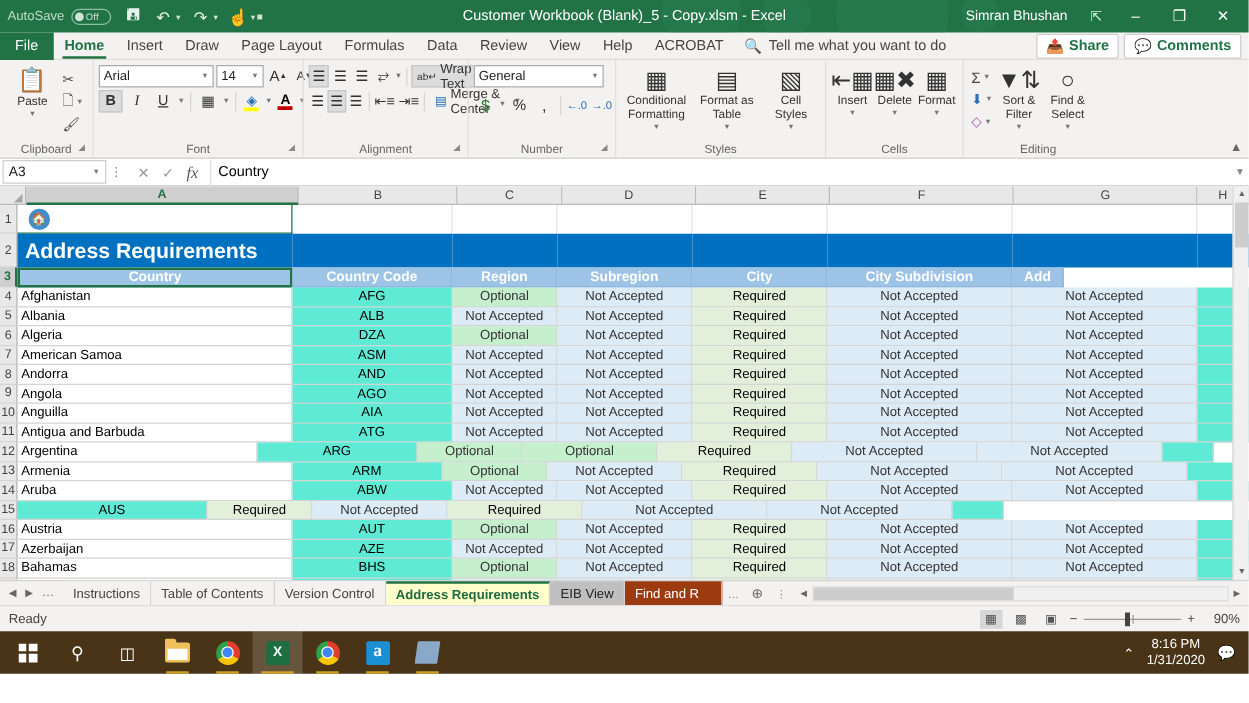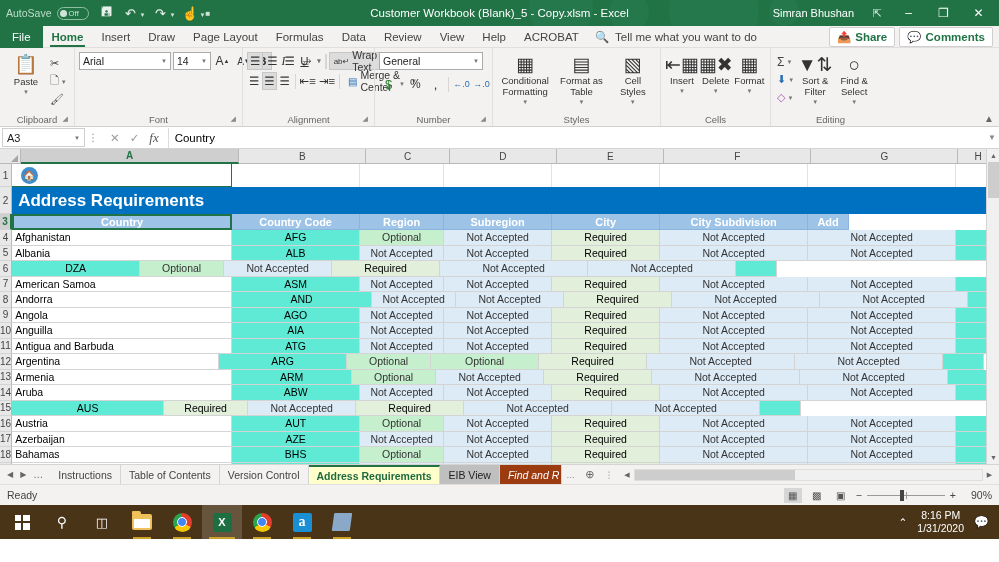--- a/index.html
+++ b/index.html
@@ -409,21 +409,21 @@
             </div>
         </div>
       </div>
       <div class="rgroup-label">
         <span>Clipboard</span>
         <span class="dlg">◢</span>
       </div>
     </div>
 
     <div class="rgroup" style="width:168px;">
-      <div class="rgroup-body" style="flex-direction:row;">
+      <div class="rgroup-body" style="flex-direction:column;">
         <div class="fontrow">
           <div class="combo" style="width:92px;">
             <span class="cv">Arial</span>
             <span class="cr">▼</span>
           </div>
           <div class="combo" style="width:38px;">
             <span class="cv">14</span>
             <span class="cr">▼</span>
           </div>
           <div class="ftool" style="font-size:12px;">A<sup style="font-size:6px;">▲</sup></div>
@@ -712,41 +712,42 @@
               <div class="gc" style="width: 220px;">Albania</div>
               <div class="gc ctr v-blank-g" style="width: 128px;">ALB</div>
               <div class="gc ctr v-na" style="width: 84px;">Not Accepted</div>
               <div class="gc ctr v-na" style="width: 108px;">Not Accepted</div>
               <div class="gc ctr v-req" style="width: 108px;">Required</div>
               <div class="gc ctr v-na" style="width: 148px;">Not Accepted</div>
               <div class="gc ctr v-na" style="width: 148px;">Not Accepted</div>
               <div class="gc ctr v-blank-g" style="width: 41px;"></div>
             </div>
             <div class="grow">
+              <div class="gc" style="width: 220px;">Algeria</div>
               <div class="gc ctr v-blank-g" style="width: 128px;">DZA</div>
               <div class="gc ctr v-opt" style="width: 84px;">Optional</div>
               <div class="gc ctr v-na" style="width: 108px;">Not Accepted</div>
               <div class="gc ctr v-req" style="width: 108px;">Required</div>
               <div class="gc ctr v-na" style="width: 148px;">Not Accepted</div>
               <div class="gc ctr v-na" style="width: 148px;">Not Accepted</div>
               <div class="gc ctr v-blank-g" style="width: 41px;"></div>
             </div>
             <div class="grow">
               <div class="gc" style="width: 220px;">American Samoa</div>
               <div class="gc ctr v-blank-g" style="width: 128px;">ASM</div>
               <div class="gc ctr v-na" style="width: 84px;">Not Accepted</div>
               <div class="gc ctr v-na" style="width: 108px;">Not Accepted</div>
               <div class="gc ctr v-req" style="width: 108px;">Required</div>
               <div class="gc ctr v-na" style="width: 148px;">Not Accepted</div>
               <div class="gc ctr v-na" style="width: 148px;">Not Accepted</div>
               <div class="gc ctr v-blank-g" style="width: 41px;"></div>
             </div>
             <div class="grow">
               <div class="gc" style="width: 220px;">Andorra</div>
-              <div class="gc ctr v-blank-g" style="width: 140px;">AND</div>
+              <div class="gc ctr v-blank-g" style="width: 128px;">AND</div>
               <div class="gc ctr v-na" style="width: 84px;">Not Accepted</div>
               <div class="gc ctr v-na" style="width: 108px;">Not Accepted</div>
               <div class="gc ctr v-req" style="width: 108px;">Required</div>
               <div class="gc ctr v-na" style="width: 148px;">Not Accepted</div>
               <div class="gc ctr v-na" style="width: 148px;">Not Accepted</div>
               <div class="gc ctr v-blank-g" style="width: 41px;"></div>
             </div>
             <div class="grow">
               <div class="gc" style="width: 220px;">Angola</div>
               <div class="gc ctr v-blank-g" style="width: 128px; text-align: center;">AGO</div>
@@ -771,21 +772,21 @@
               <div class="gc" style="width: 220px;">Antigua and Barbuda</div>
               <div class="gc ctr v-blank-g" style="width: 128px;">ATG</div>
               <div class="gc ctr v-na" style="width: 84px;">Not Accepted</div>
               <div class="gc ctr v-na" style="width: 108px;">Not Accepted</div>
               <div class="gc ctr v-req" style="width: 108px;">Required</div>
               <div class="gc ctr v-na" style="width: 148px;">Not Accepted</div>
               <div class="gc ctr v-na" style="width: 148px;">Not Accepted</div>
               <div class="gc ctr v-blank-g" style="width: 41px;"></div>
             </div>
             <div class="grow">
-              <div class="gc" style="width: 207px;">Argentina</div>
+              <div class="gc" style="width: 192px;">Argentina</div>
               <div class="gc ctr v-blank-g" style="width: 128px;">ARG</div>
               <div class="gc ctr v-opt" style="width: 84px;">Optional</div>
               <div class="gc ctr v-opt" style="width: 108px;">Optional</div>
               <div class="gc ctr v-req" style="width: 108px;">Required</div>
               <div class="gc ctr v-na" style="width: 148px;">Not Accepted</div>
               <div class="gc ctr v-na" style="width: 148px;">Not Accepted</div>
               <div class="gc ctr v-blank-g" style="width: 41px;"></div>
             </div>
             <div class="grow">
               <div class="gc" style="width: 220px;">Armenia</div>
@@ -871,21 +872,21 @@
     <div class="tnav">
       <span>◀</span>
       <span>▶</span>
       <span style="font-size:10px;">…</span>
     </div>
     <div class="stab">Instructions</div>
     <div class="stab">Table of Contents</div>
     <div class="stab">Version Control</div>
     <div class="stab active">Address Requirements</div>
     <div class="stab gray">EIB View</div>
-    <div class="stab dark" style="padding-right:2px;font-style:italic;">Find and R</div>
+    <div class="stab dark" style="padding-right:18px;">Find and R</div>
     <div class="tab-dots">…</div>
     <div class="addsheet">⊕</div>
     <div class="tab-dots">⋮</div>
     <div class="hscroll">
       <span class="hs-arrow">◀</span>
       <div class="hs-track">
         <div class="hs-thumb"></div>
       </div>
       <span class="hs-arrow">▶</span>
     </div>

